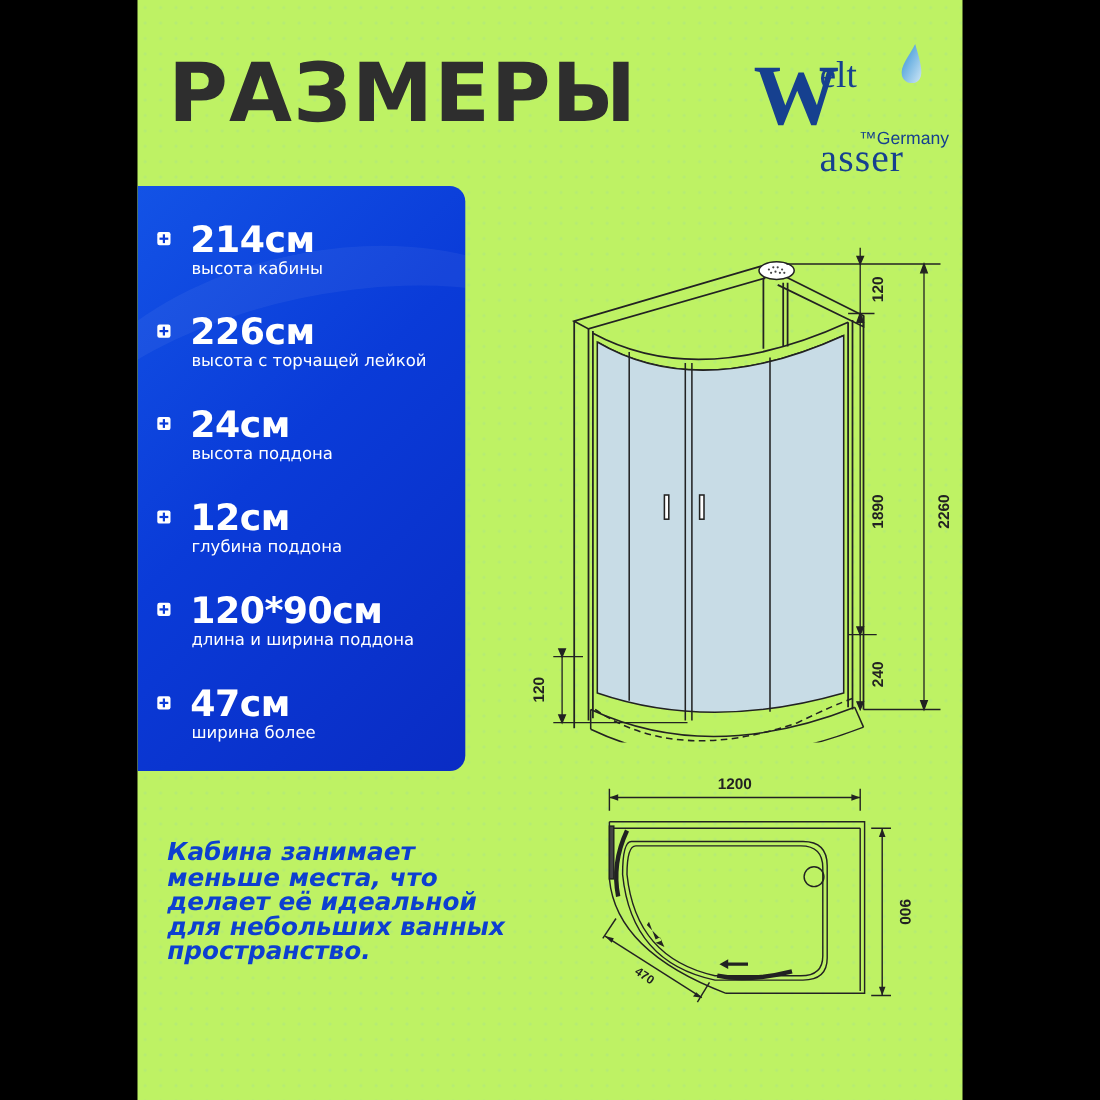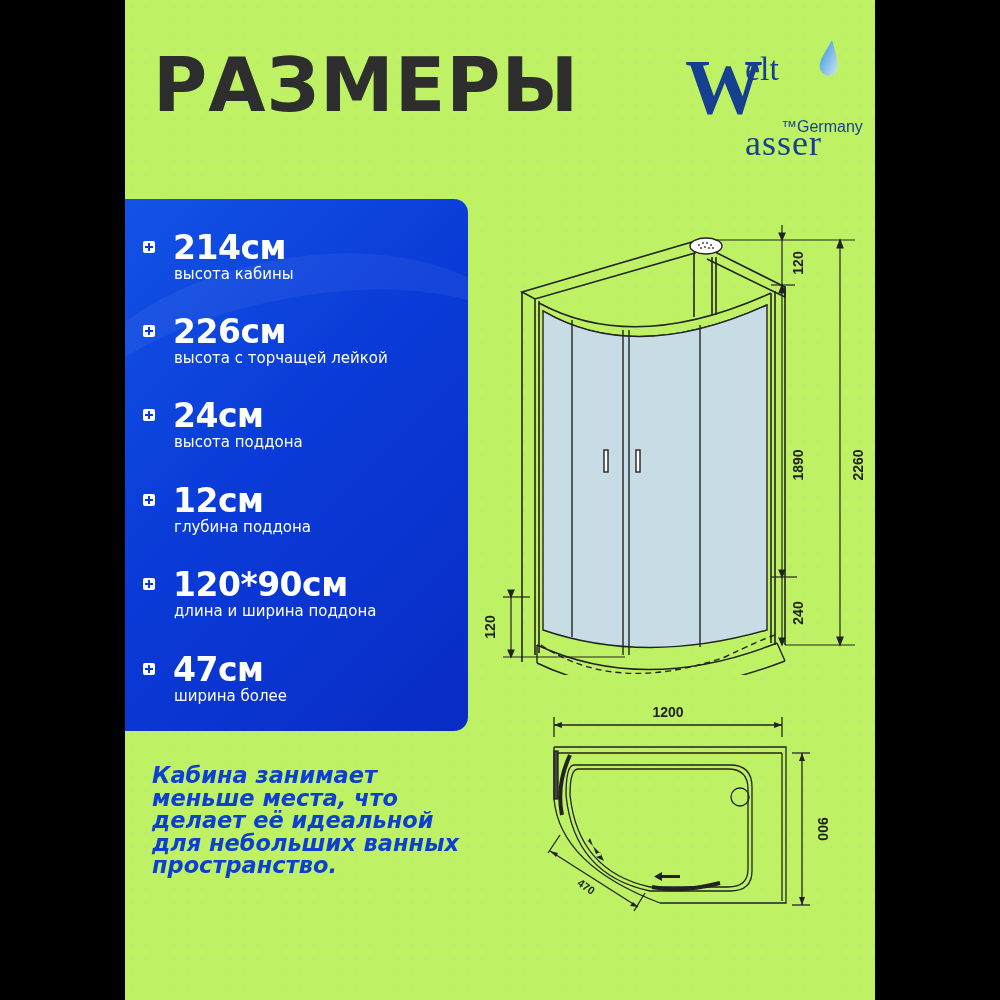--- a/index.html
+++ b/index.html
@@ -8,21 +8,21 @@
   .dots { position:absolute; inset:0; pointer-events:none;
     background-image: radial-gradient(circle, rgba(120,190,225,0.35) 1.2px, transparent 1.6px);
     background-size: 14px 14px; opacity:0.35; }
   .title { position:absolute; left:28px; top:48px; font-family:"DejaVu Sans", sans-serif; font-weight:bold; font-size:74px; letter-spacing:1px; color:#2e2e2e; line-height:1; }
   .logo { position:absolute; left:560px; top:46px; width:180px; height:90px; }
   .logo .w { position:absolute; left:0; top:2px; font-family:"Liberation Serif", serif; font-weight:bold; font-size:78px; color:#16408f; line-height:1; }
   .logo .elt { position:absolute; left:60px; top:6px; font-family:"Liberation Serif", serif; font-size:34px; color:#16408f; line-height:1; }
   .logo .asser { position:absolute; left:60px; top:34px; font-family:"Liberation Serif", serif; font-size:36px; color:#16408f; line-height:1; letter-spacing:1px;margin-top:45px; }
   .logo .germ { position:absolute; left:96px; top:72px; font-family:Liberation Sans, sans-serif; font-size:16px; color:#16408f; }
   .logo .drop { position:absolute; left:127px; top:-8px; width:30px; height:40px; }
-  .panel { position:absolute; left:0; top:199px; width:343px; height:532px; border-radius:0 14px 14px 0;
+  .panel { position:absolute; left:0; top:169px; width:298px; height:532px; border-radius:0 14px 14px 0;
     background: linear-gradient(135deg, #1353e6 0%, #0a3bd8 45%, #0a2cc4 100%); overflow:hidden; }
   .panel::before { content:""; position:absolute; left:-80px; top:60px; width:500px; height:260px; border-radius:50%;
     border-top: 40px solid rgba(255,255,255,0.05); transform:rotate(-12deg); }
   .spec { position:absolute; left:18px; width:320px; }
   .spec .plus { position:absolute; left:0; top:10px; width:12px; height:12px; background:#fff; border-radius:2px; }
   .spec .plus::before, .spec .plus::after { content:""; position:absolute; background:#0a3bd8; }
   .spec .plus::before { left:5px; top:2px; width:2px; height:8px; }
   .spec .plus::after { left:2px; top:5px; width:8px; height:2px; }
   .spec .val { position:absolute; left:30px; top:0; font-family:"DejaVu Sans", sans-serif; font-weight:bold; font-size:33px; color:#fff; line-height:1; white-space:nowrap; letter-spacing:-0.5px; }
   .spec .lbl { position:absolute; left:31px; top:34px; font-family:"DejaVu Sans", sans-serif; font-size:15px; color:#fff; white-space:nowrap; }

